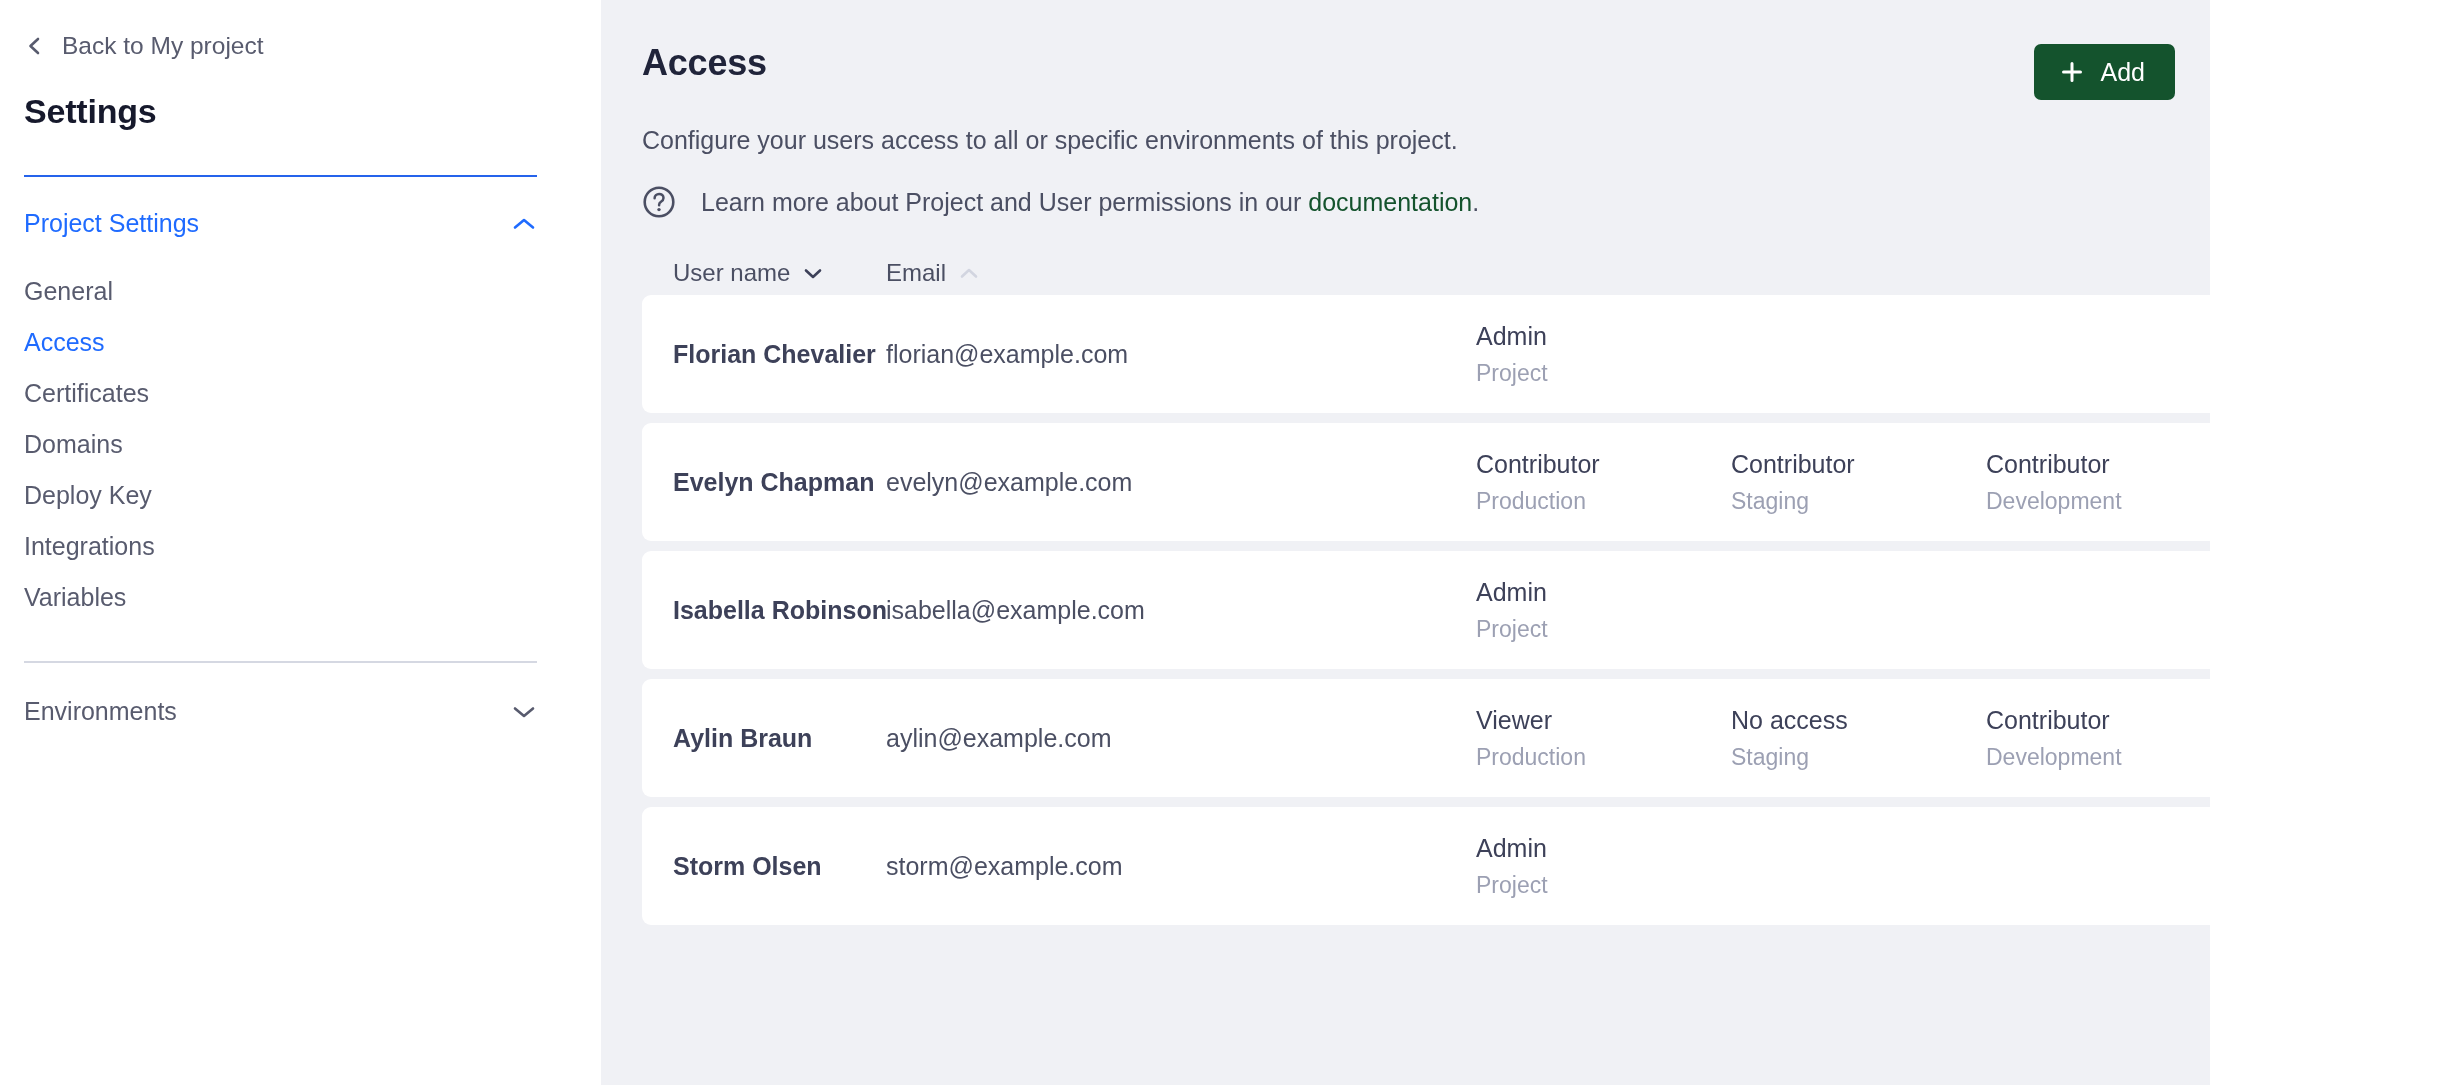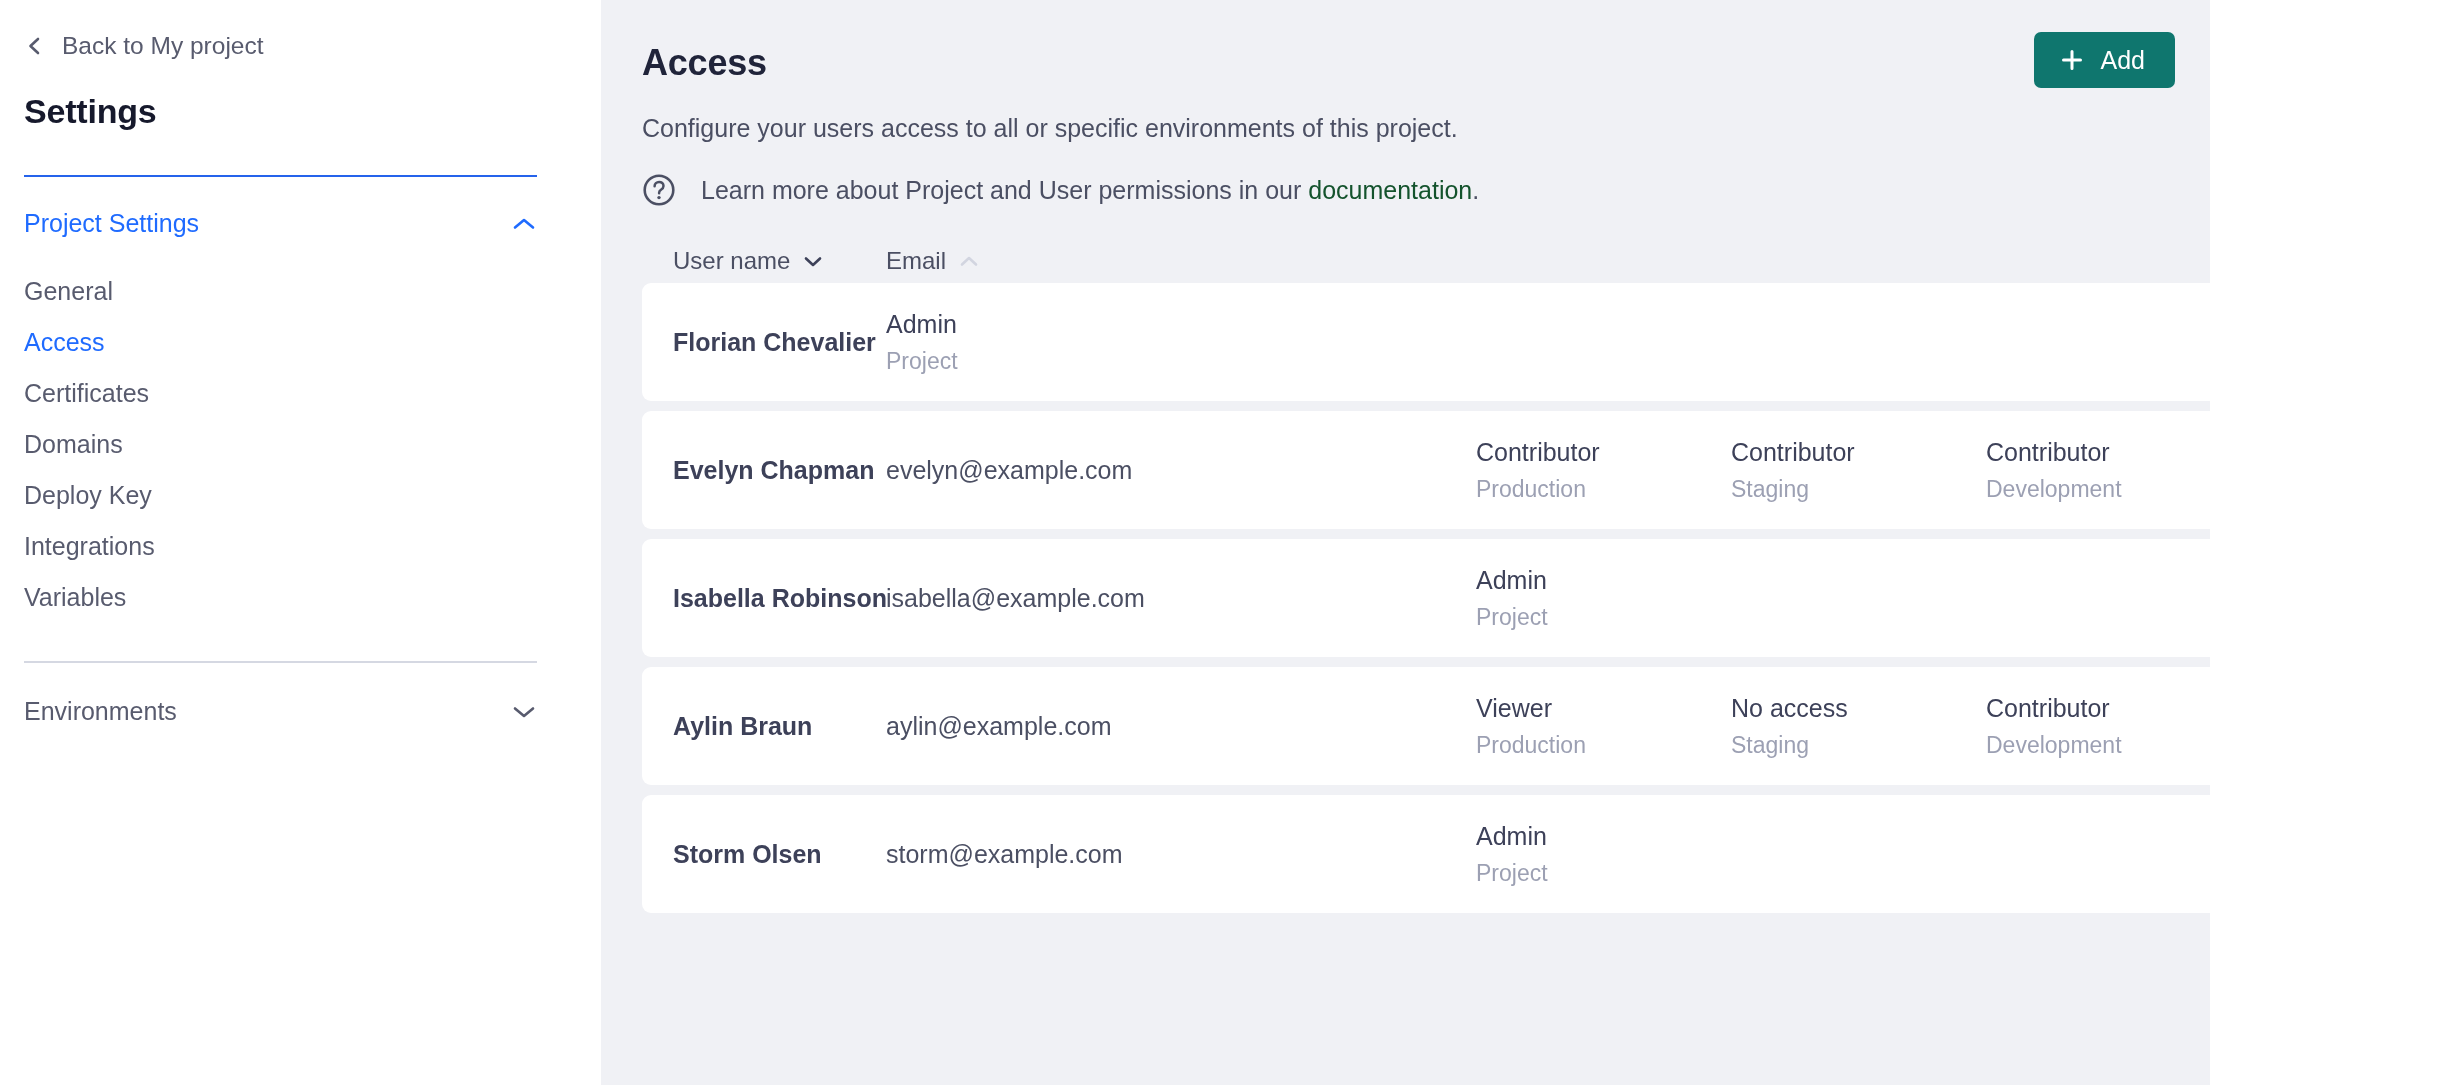--- a/index.html
+++ b/index.html
@@ -129,30 +129,30 @@
     font-weight: bold;
     color: #20243a;
     letter-spacing: -0.2px;
     margin-top: 14px;
   }
   .add-button {
     display: inline-flex;
     align-items: center;
     justify-content: center;
     gap: 17px;
-    background: #0f766e;
+    background: #14532d;
     color: #ffffff;
     border: none;
     border-radius: 7px;
     height: 56px;
     padding: 0 30px 0 26px;
     font-size: 25px;
     font-family: "Liberation Sans", sans-serif;
     cursor: pointer;
-    margin-top: 4px;
+    margin-top: 16px;
   }
   .plus-icon { display:inline-flex; align-items:center; justify-content:center; width:24px; height:24px; }
   .plus-icon svg { display:block; }
   .add-label { line-height: 1; }
 
   .subtitle {
     font-size: 25px;
     color: #4b4f63;
     margin-top: 28px;
     line-height: 1;
@@ -341,20 +341,21 @@
           <span class="sort-icon">
             <svg width="20" height="13" viewBox="0 0 20 13" fill="none">
               <path d="M3 9.5 L10 3 L17 9.5" stroke="#d2d5e0" stroke-width="2.6" stroke-linecap="round" stroke-linejoin="round"></path>
             </svg>
           </span>
         </div>
       </div>
 
       <div class="row">
         <div class="cell-name">Florian Chevalier</div>
+        <div class="cell-email">florian@example.com</div>
         <div class="perms">
           <div class="perm">
             <span class="perm-role">Admin</span>
             <span class="perm-env">Project</span>
           </div>
         </div>
       </div>
 
       <div class="row">
         <div class="cell-name">Evelyn Chapman</div>

